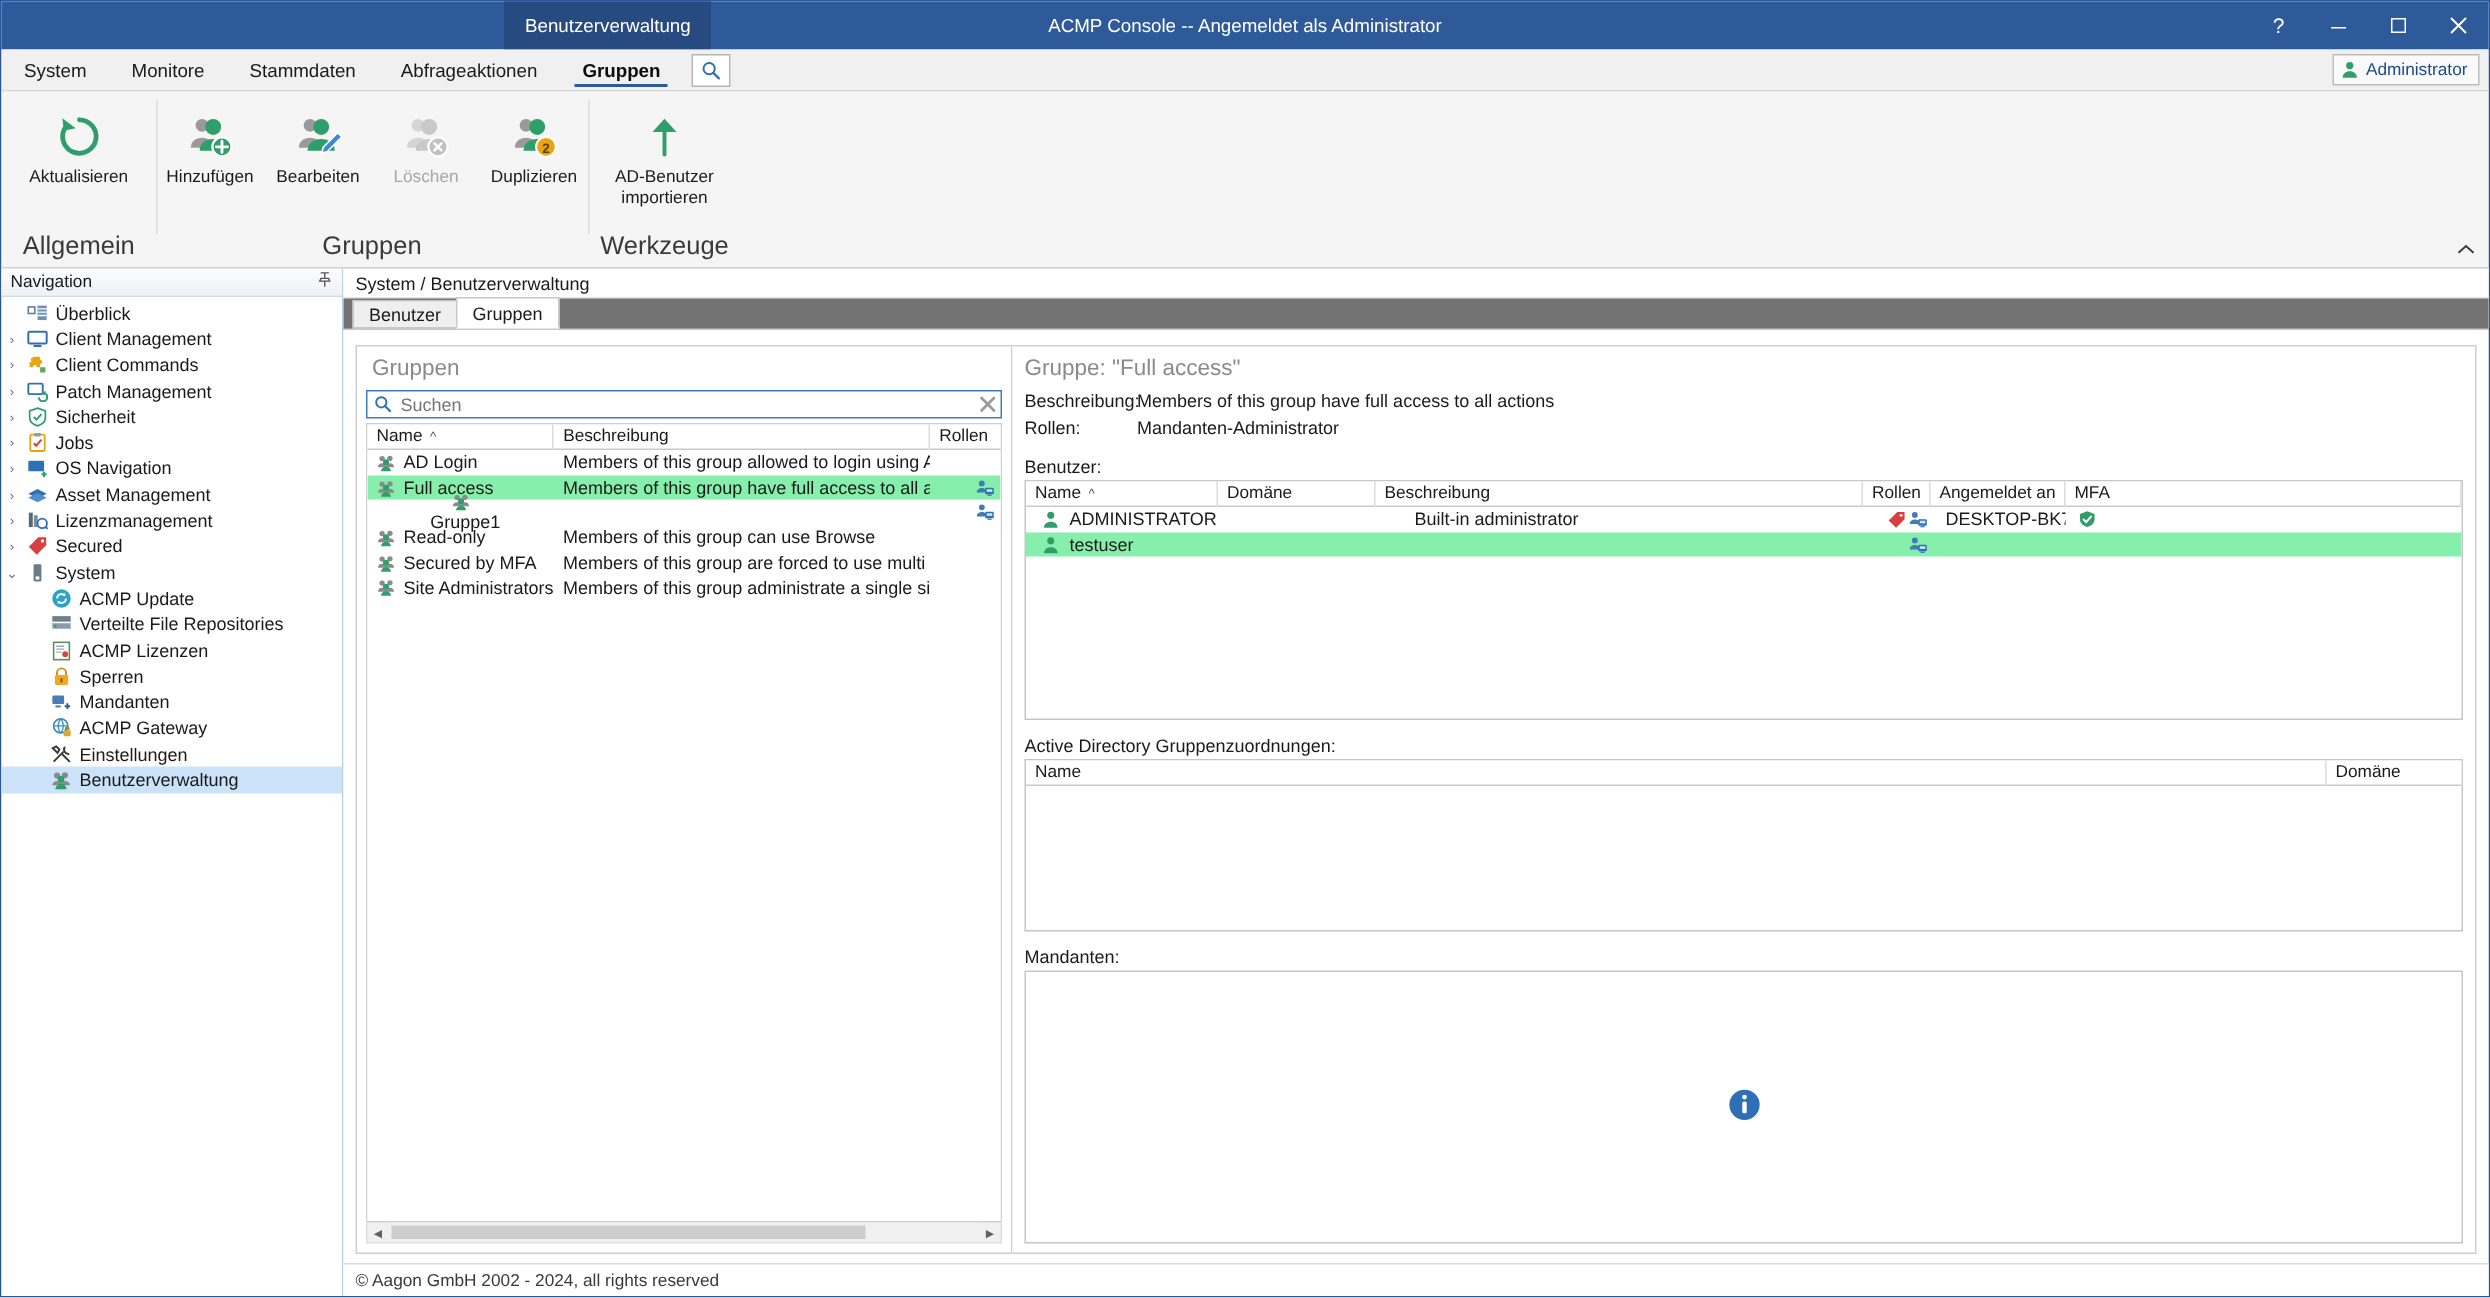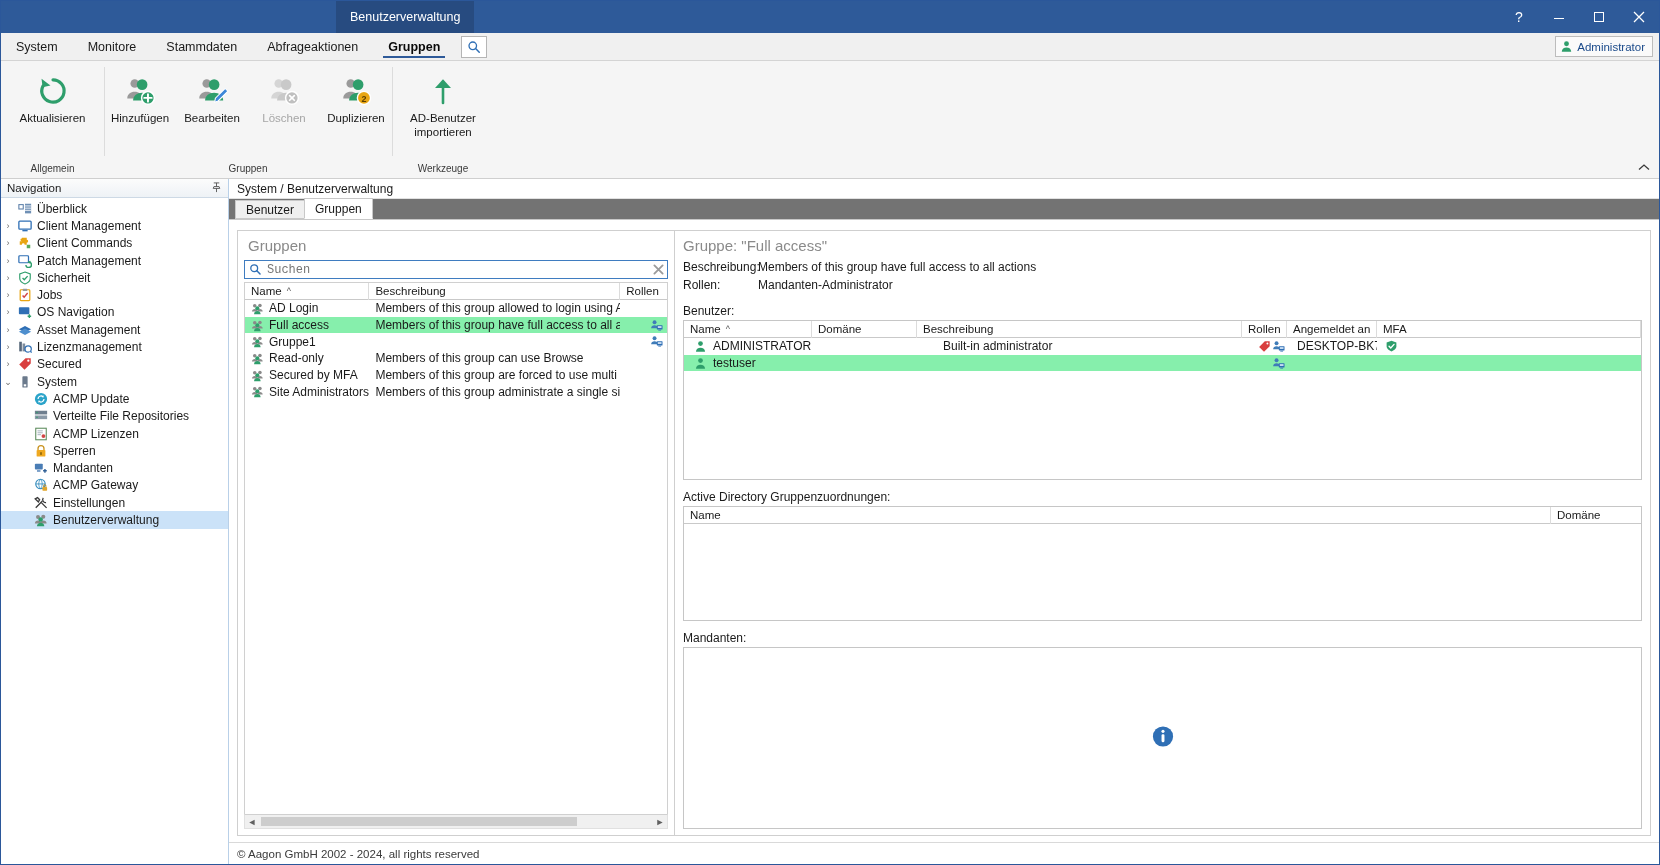--- a/index.html
+++ b/index.html
@@ -116,21 +116,21 @@
     justify-content: space-between;
     padding: 4px 0 2px 0;
     position: relative;
   }
   .rgroup + .rgroup::before {
     content: ""; position: absolute; left: 0; top: 6px; bottom: 22px;
     width: 1px; background: #dcdcdc;
   }
   .rgroup-items { display: flex; align-items: flex-start; flex: 1; }
   .rgroup-label {
-    text-align: center; font-size: 10px; color: #3a3a3a;
+    text-align: center; font-size: 17px; color: #3a3a3a;
     padding-bottom: 2px;
   }
   .rbtn {
     width: 72px;
     display: flex; flex-direction: column; align-items: center;
     padding: 6px 2px 0 2px;
     font-size: 11.5px;
     color: #1a1a1a;
     text-align: center;
     line-height: 1.25;
@@ -233,21 +233,21 @@
     margin: 0 6px 3px 6px;
     height: 19px;
     border: 1px solid #3f7cc0;
     background: #ffffff;
     display: flex; align-items: center;
     position: relative;
   }
   .searchbox .mag { width: 20px; display: flex; align-items: center; justify-content: center; }
   .searchbox input {
     flex: 1; border: 0; outline: 0; font-size: 12px;
-    font-family: Liberation Mono, monospace;
+    font-family: Liberation Sans, sans-serif;
     color: #0f766e;
     background: transparent;
   }
   .searchbox .clear {
     width: 18px; display: flex; align-items: center; justify-content: center;
     color: #9b9b9b; font-size: 13px;
   }
   .grid { flex: 1; display: flex; flex-direction: column; margin: 0 6px; min-height: 0; border: 1px solid #d0d0d0; border-bottom: 0;}
   .grid-head {
     height: 17px; display: flex; align-items: center;
@@ -327,20 +327,21 @@
   }
 
   .sortarrow { font-size: 9px; color: #555; margin-left: 5px; }
 </style>
 </head>
 <body>
 
 <div id="app">
 
   <div class="titlebar">
+    <div class="title-text">ACMP Console -- Angemeldet als Administrator</div>
     <div class="doc-tab">
       <span>Benutzerverwaltung</span>
     </div>
     <div class="win-btns">
       <div class="win-btn">
         <span>?</span>
       </div>
       <div class="win-btn">
         <svg width="12" height="12" viewBox="0 0 12 12">
             <rect x="1" y="7" width="10" height="1" fill="#fff"></rect>
@@ -794,21 +795,21 @@
                         <circle cx="5.6" cy="4" r="2.4" fill="#3f7cb8"></circle>
                         <path d="M1.4 11.4c0-2.3 1.8-3.6 4.2-3.6s4.2 1.3 4.2 3.6z" fill="#3f7cb8"></path>
                         <rect x="8.4" y="7.6" width="7" height="5.4" rx=".8" fill="#2f6fb5"></rect>
                         <rect x="9.6" y="8.8" width="4.6" height="2.2" fill="#cfe2f5"></rect>
                         <rect x="10.2" y="13.2" width="3.4" height="1" fill="#2f6fb5"></rect>
                       </svg>
                     </span>
                   </div>
                 </div>
                 <div class="grow">
-                  <div class="gc" style="width: 125px;">
+                  <div class="gc" style="width: 125px; flex-direction: column;">
                     <span style="display: inline-flex; margin-right: 5px;">
                       <svg width="13" height="13" viewBox="0 0 16 16">
                         <circle cx="4.6" cy="4.6" r="2.2" fill="#8a8a8a"></circle>
                         <path d="M1.2 11.6c0-2 1.5-3.1 3.4-3.1s3.4 1.1 3.4 3.1z" fill="#8a8a8a"></path>
                         <circle cx="11" cy="4.4" r="2.2" fill="#8a8a8a"></circle>
                         <path d="M7.6 11.6c0-2 1.5-3.1 3.4-3.1s3.4 1.1 3.4 3.1z" fill="#8a8a8a"></path>
                         <circle cx="7.8" cy="7.6" r="2.5" fill="#2e9e6b"></circle>
                         <path d="M3.8 15c0-2.4 1.8-3.8 4-3.8s4 1.4 4 3.8z" fill="#2e9e6b"></path>
                       </svg>
                     </span>

